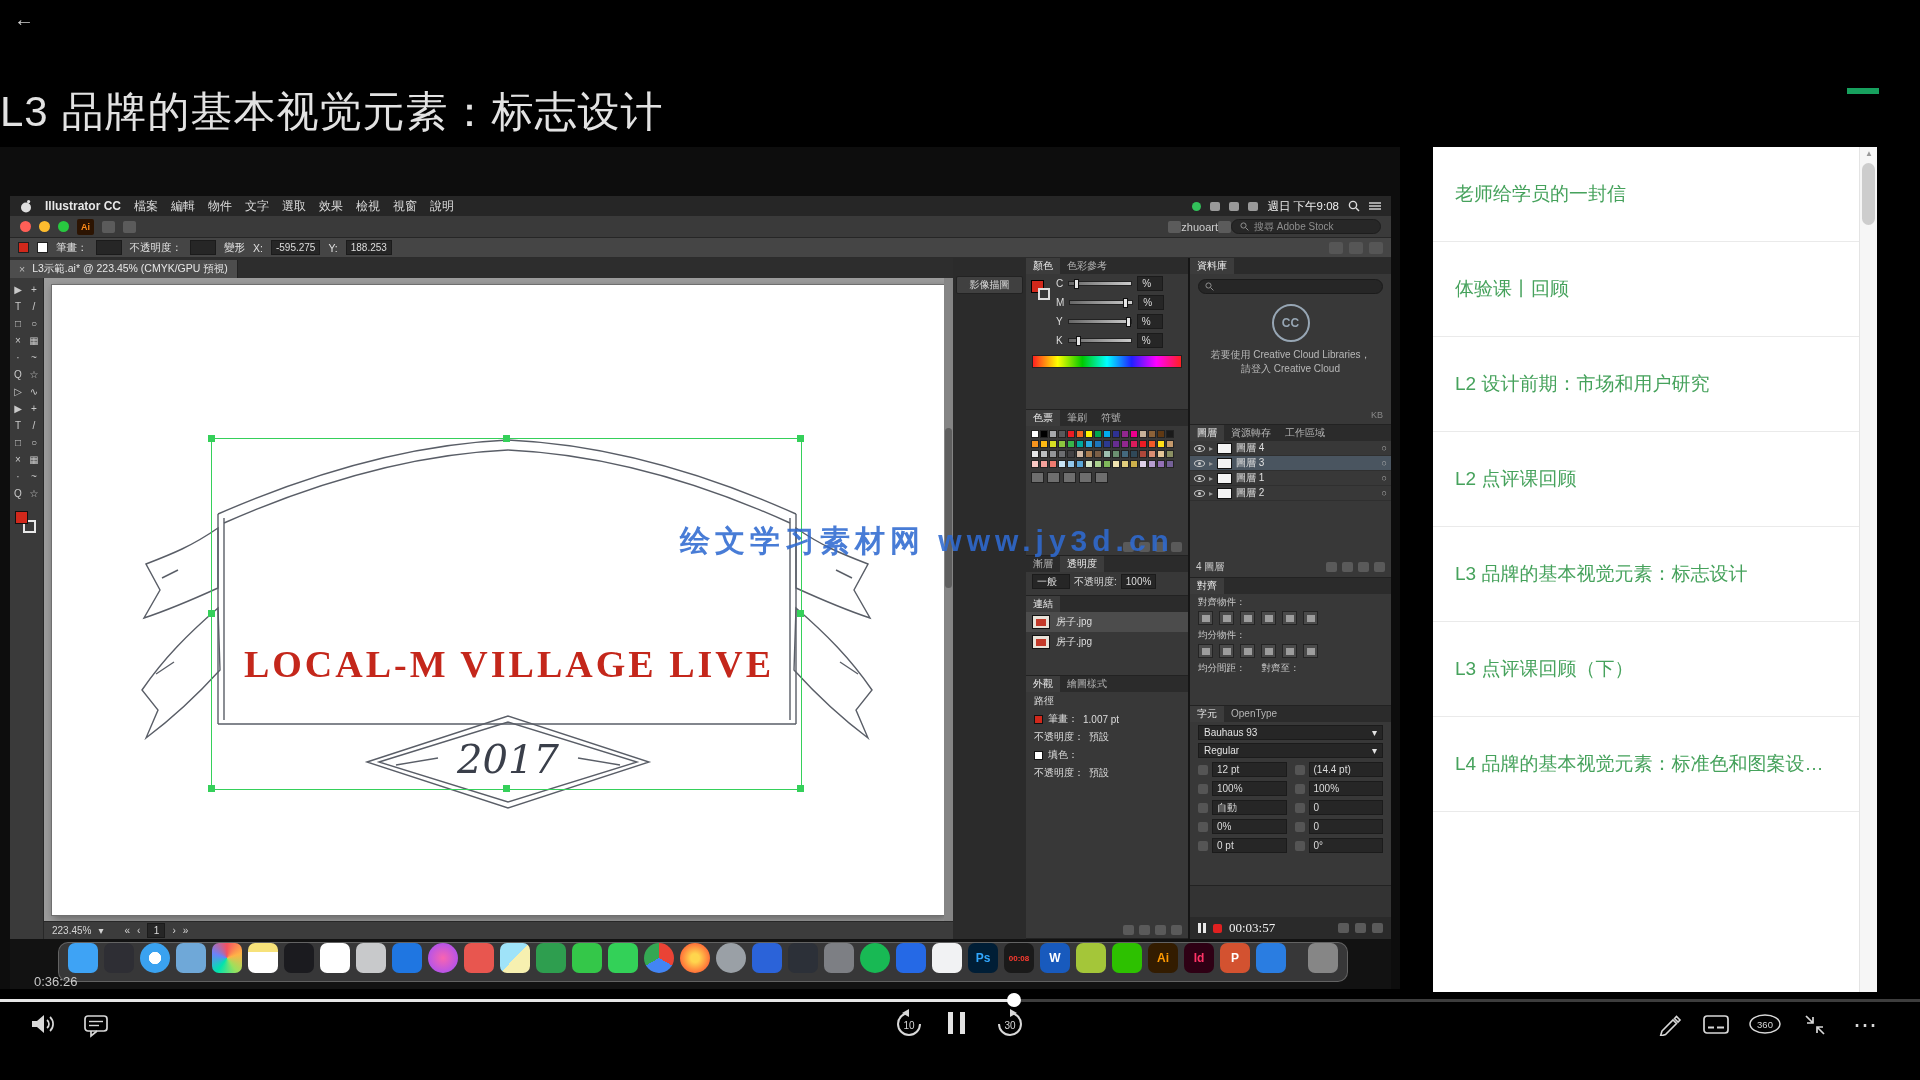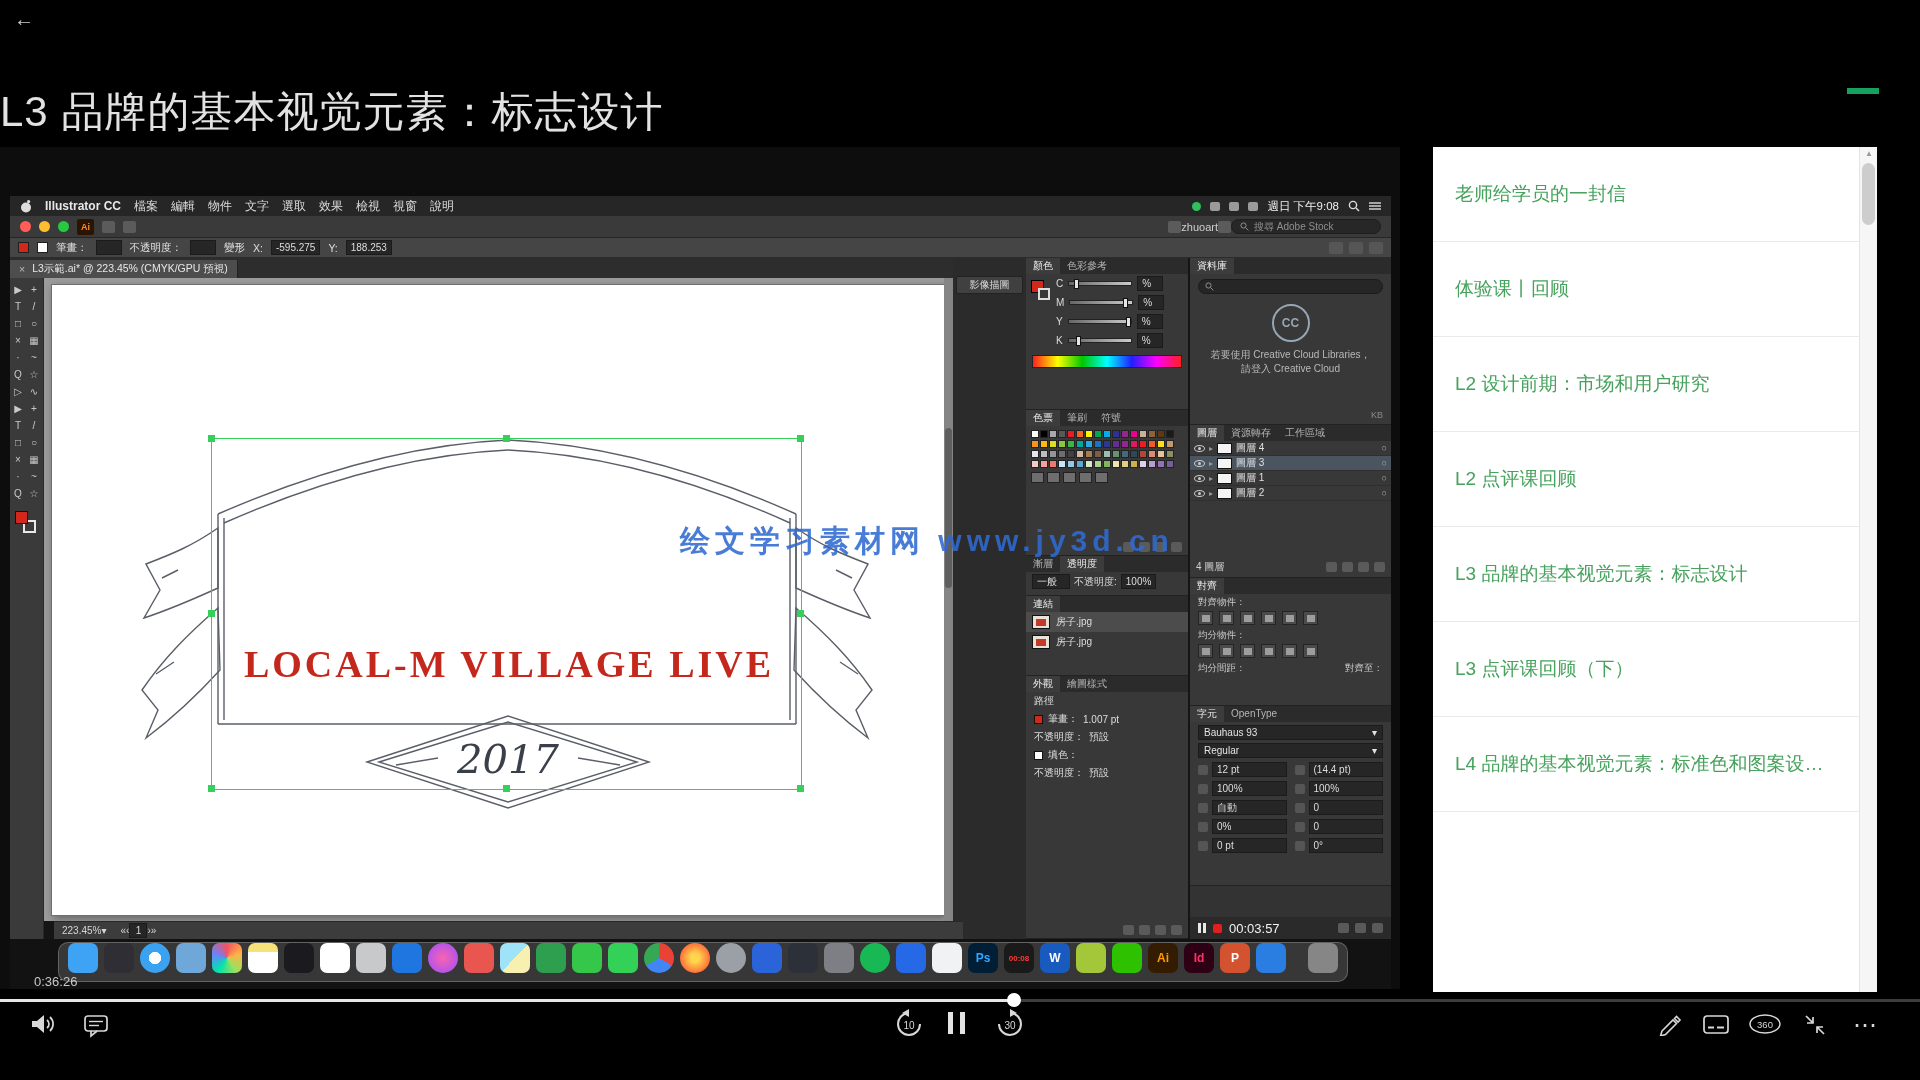--- a/index.html
+++ b/index.html
@@ -131,25 +131,25 @@
            border:1px solid #1b1b1b;height:15px;padding:0 5px;font-size:10px;color:#e2e2e2}
   .char-pair{display:flex;gap:8px;margin:4px 8px 0}
   .char-fld{display:flex;align-items:center;gap:4px;flex:1}
   .char-fld .ic{width:10px;height:10px;background:#555;flex:0 0 auto;border-radius:2px}
   .char-fld .fld{flex:1}
 
   .timecode{display:flex;align-items:center;gap:7px;background:#2a2a2a;height:22px;padding:0 8px}
   .tc-pause{display:flex;gap:2px}
   .tc-pause i{width:3px;height:10px;background:#e8e8e8}
   .tc-rec{width:9px;height:9px;border-radius:2px;background:#e02020}
-  .tc-text{font-family:Liberation Sans, sans-serif;font-size:13px;color:#f2f2f2}
+  .tc-text{font-family:Liberation Serif, serif;font-size:13px;color:#f2f2f2}
   .tc-icos{margin-left:auto;display:flex;gap:6px}
 
-  .statusbar{position:absolute;left:44px;top:725px;width:909px;height:18px;background:#3c3c3c;display:flex;
-             align-items:center;padding:0 8px;font-size:10px;color:#d5d5d5;border-top:1px solid #282828}
+  .statusbar{position:absolute;left:34px;top:725px;width:909px;height:18px;background:#3c3c3c;display:flex;
+             align-items:center;gap:7px;padding:0 8px;font-size:10px;color:#d5d5d5;border-top:1px solid #282828}
 
   .dockwrap{position:absolute;left:0;top:743px;width:1381px;height:50px;background:#121212}
   .dockbar{position:absolute;left:48px;top:3px;width:1290px;height:40px;background:rgba(185,185,190,.22);
            border:1px solid rgba(255,255,255,.22);border-radius:10px;display:flex;gap:6px;padding:0 9px}
   .dock-icon{width:30px;height:30px;border-radius:7px;display:flex;align-items:center;justify-content:center;
              font-size:12px;font-weight:bold;color:#fff;flex:0 0 auto;cursor:pointer}
 
   .watermark{position:absolute;left:680px;top:374px;font-size:30px;font-weight:bold;letter-spacing:5px;
              color:rgba(47,106,208,.88);white-space:nowrap;z-index:6}
 
@@ -628,21 +628,21 @@
             </div>
           <div class="al-label">均分物件：</div>
           <div class="al-icons" id="align-row-2">
               <span class="al-ico"></span>
               <span class="al-ico"></span>
               <span class="al-ico"></span>
               <span class="al-ico"></span>
               <span class="al-ico"></span>
               <span class="al-ico"></span>
             </div>
-          <div style="display:flex;justify-content:space-between">
+          <div style="display:flex;justify-content:flex-start">
             <span class="al-label">均分間距：</span>
             <span class="al-label">對齊至：</span>
           </div>
         </div>
 
         <div class="panel" style="height:180px">
           <div class="ptabs">
             <span class="ptab on">字元</span>
             <span class="ptab">OpenType</span>
           </div>

